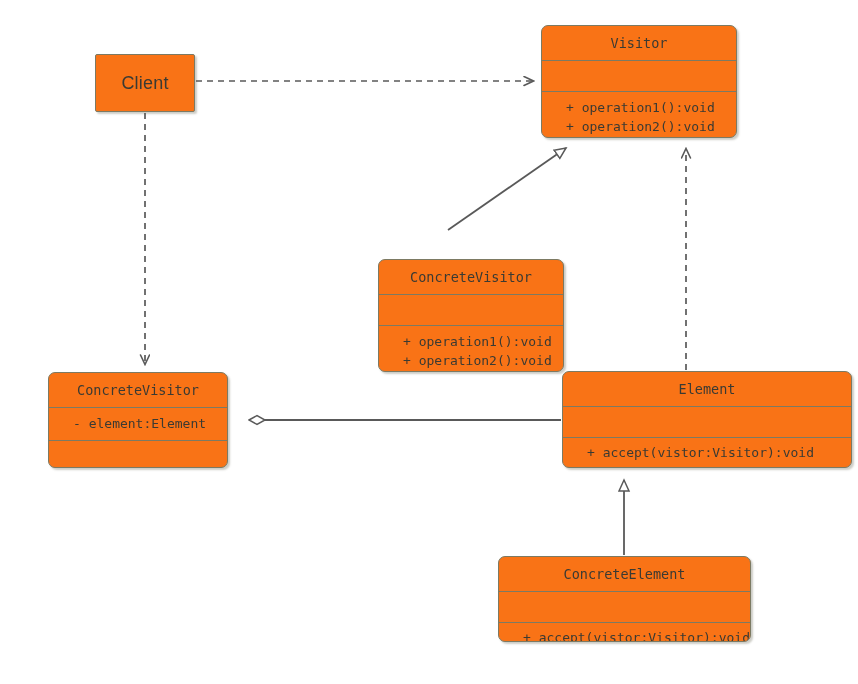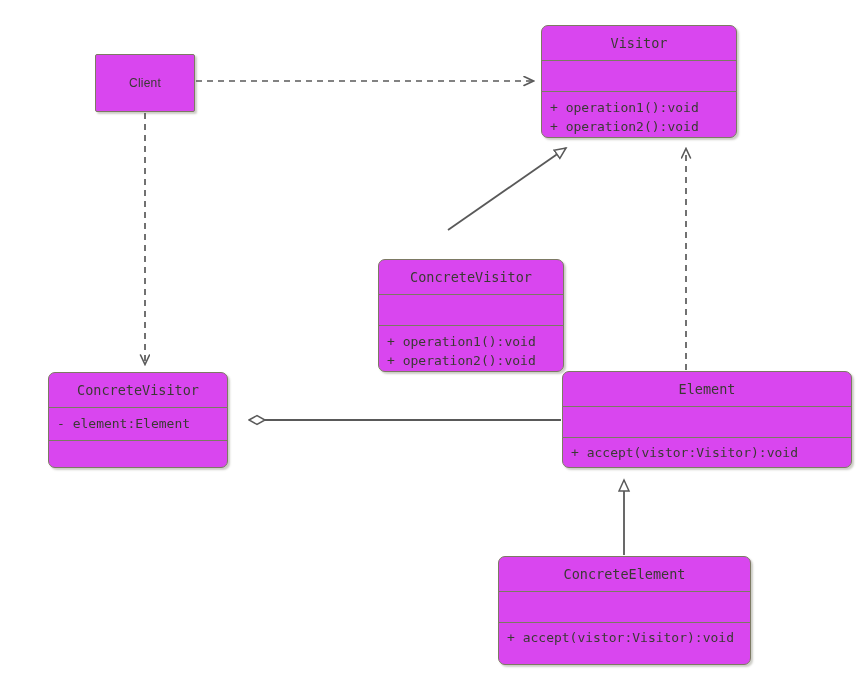--- a/index.html
+++ b/index.html
@@ -25,35 +25,35 @@
     position: absolute;
     left: 0;
     top: 0;
     width: 858px;
     height: 684px;
     pointer-events: none;
   }
   .uml-box {
     position: absolute;
     box-sizing: border-box;
-    background: #d946ef;
+    background: #f97316;
     border: 1.4px solid #7c7a63;
     border-radius: 7px;
     box-shadow: 2px 2px 2px rgba(90, 88, 70, 0.30);
     overflow: hidden;
   }
   .uml-box.plain {
     border-radius: 2px;
     display: flex;
     align-items: center;
     justify-content: center;
   }
   .uml-box.plain .plain-label {
     font-family: "Liberation Sans", sans-serif;
-    font-size: 12px;
+    font-size: 18px;
     color: #3a3a33;
     letter-spacing: 0.2px;
   }
   .compartment {
     box-sizing: border-box;
     display: flex;
     flex-direction: column;
     justify-content: center;
   }
   .compartment + .compartment {
@@ -63,21 +63,21 @@
     text-align: center;
     font-family: "DejaVu Sans Mono", monospace;
     font-size: 13.5px;
     color: #3a3a33;
     line-height: 1.25;
   }
   .member {
     font-family: "DejaVu Sans Mono", monospace;
     font-size: 13px;
     color: #3a3a33;
-    padding-left: 8px;
+    padding-left: 24px;
     line-height: 1.45;
     white-space: nowrap;
   }
   .comp-title { height: 34px; }
   .comp-attrs-empty { height: 31px; }
   .comp-attrs-one { height: 33px; }
   .comp-ops-two { height: 53px; }
   .comp-ops-one { height: 31px; }
 </style>
 </head>
@@ -168,21 +168,21 @@
   <div class="uml-box" style="left:562px; top:371px; width:290px; height:97px;">
     <div class="compartment comp-title">
       <div class="class-name">Element</div>
     </div>
     <div class="compartment comp-attrs-empty"></div>
     <div class="compartment comp-ops-one">
       <div class="member">+ accept(vistor:Visitor):void</div>
     </div>
   </div>
 
-  <div class="uml-box" style="left:498px; top:556px; width:253px; height:109px;">
+  <div class="uml-box" style="left:498px; top:556px; width:253px; height:86px;">
     <div class="compartment comp-title">
       <div class="class-name">ConcreteElement</div>
     </div>
     <div class="compartment comp-attrs-empty"></div>
     <div class="compartment comp-ops-one">
       <div class="member">+ accept(vistor:Visitor):void</div>
     </div>
   </div>
 
 </div>

